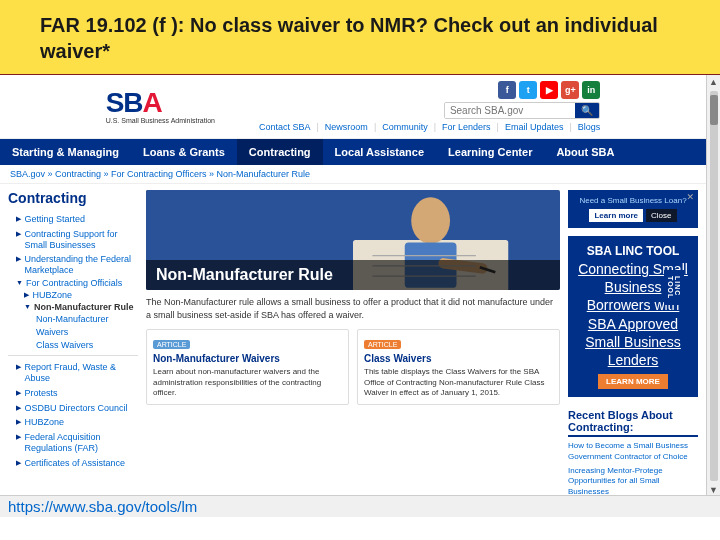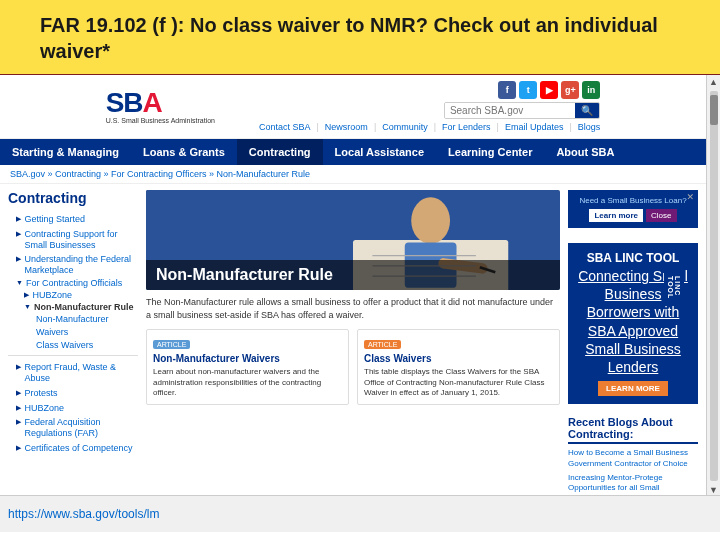--- a/index.html
+++ b/index.html
@@ -306,22 +306,22 @@
       color: #0066cc;
       margin-bottom: 4px;
       line-height: 1.3;
       cursor: pointer;
     }
 
     
     .bottom-bar {
       background: #f0f0f0;
       border-top: 1px solid #ccc;
-      padding: 11px 8px;
-      font-size: 12px;
+      padding: 2px 8px;
+      font-size: 15px;
       color: #0066cc;
       display: flex;
       align-items: center;
     }
 
     
     .linc-side-tab {
       position: absolute;
       right: 14px;
       top: 80px;
@@ -405,23 +405,24 @@
 
         <div class="sidebar-section-header open">For Contracting Officials</div>
         <div class="sidebar-sub">HUBZone</div>
         <div class="sidebar-sub current">Non-Manufacturer Rule</div>
         <div class="sidebar-sub-child">Non-Manufacturer Waivers</div>
         <div class="sidebar-sub-child">Class Waivers</div>
 
         <hr class="sidebar-divider">
         <div class="sidebar-item">Report Fraud, Waste &amp; Abuse</div>
         <div class="sidebar-item">Protests</div>
+        <div class="sidebar-item">OSDBU Directors Council</div>
         <div class="sidebar-item">HUBZone</div>
         <div class="sidebar-item">Federal Acquisition Regulations (FAR)</div>
-        <div class="sidebar-item">Certificates of Competency</div>
+        <div class="sidebar-item">Certificates of Assistance</div>
       </div>
 
       <div class="center-content">
 
         <div class="hero-image">
           
           <svg width="100%" height="100%" viewBox="0 0 320 100" preserveAspectRatio="xMidYMid slice">
             <rect width="320" height="100" fill="#2a5298"></rect>
 
             <rect x="160" y="50" width="120" height="50" fill="#e8e0d0" rx="2"></rect>
@@ -453,26 +454,26 @@
           <div class="article-card">
             <div class="article-card-badge orange">ARTICLE</div>
             <div class="article-card-title">Class Waivers</div>
             <div class="article-card-text">This table displays the Class Waivers for the SBA Office of Contracting Non-manufacturer Rule Class Waiver in effect as of January 1, 2015.</div>
           </div>
         </div>
       </div>
 
       <div class="right-sidebar" style="position:relative">
 
-        <div style="background:#003087;color:#fff;padding:6px;font-size:9px;margin-bottom:15px;position:relative;text-align:center;">
+        <div style="background:#003087;color:#fff;padding:6px;font-size:9px;margin-bottom:8px;position:relative;text-align:center;">
           <div style="font-size:8px;color:#aad4ff;margin-bottom:2px;">Need a Small Business Loan?</div>
           <div class="loan-banner-close">✕</div>
           <div style="display:flex;gap:3px;justify-content:center;margin-top:4px;">
             <div style="background:#fff;color:#003087;padding:2px 5px;font-size:8px;font-weight:bold;cursor:pointer;">Learn more</div>
-            <div style="background:#701a75;color:#fff;padding:2px 5px;font-size:8px;cursor:pointer;">Close</div>
+            <div style="background:#0f172a;color:#fff;padding:2px 5px;font-size:8px;cursor:pointer;">Close</div>
           </div>
         </div>
 
         <div class="linc-box">
           <div class="linc-title">SBA LINC TOOL</div>
           <div class="linc-sub">
             <div>Connecting Small Business</div>
             <div>Borrowers with SBA Approved</div>
             <div>Small Business Lenders</div>
           </div>

